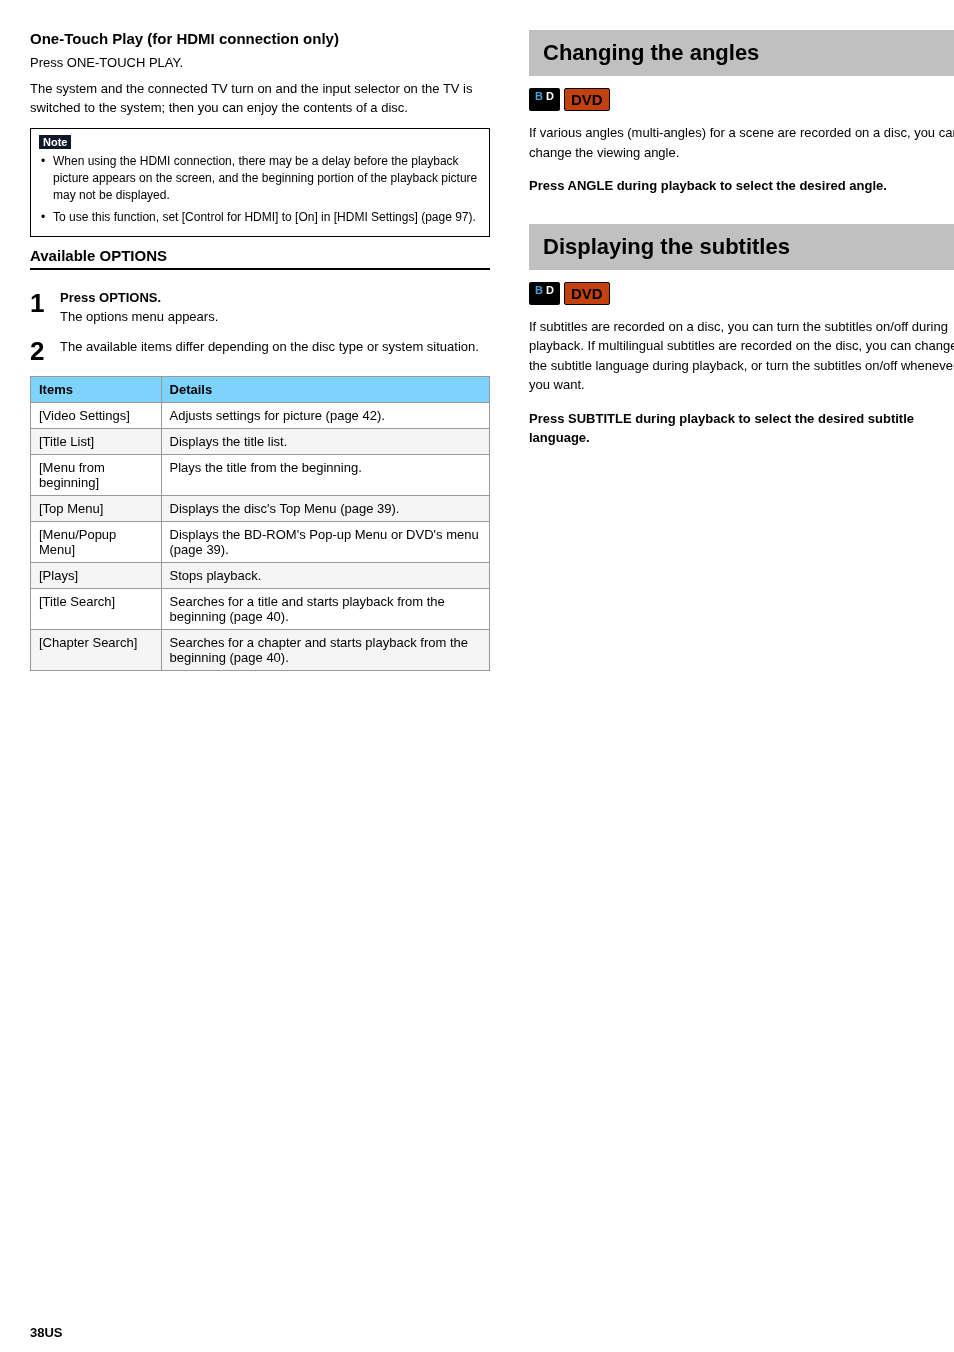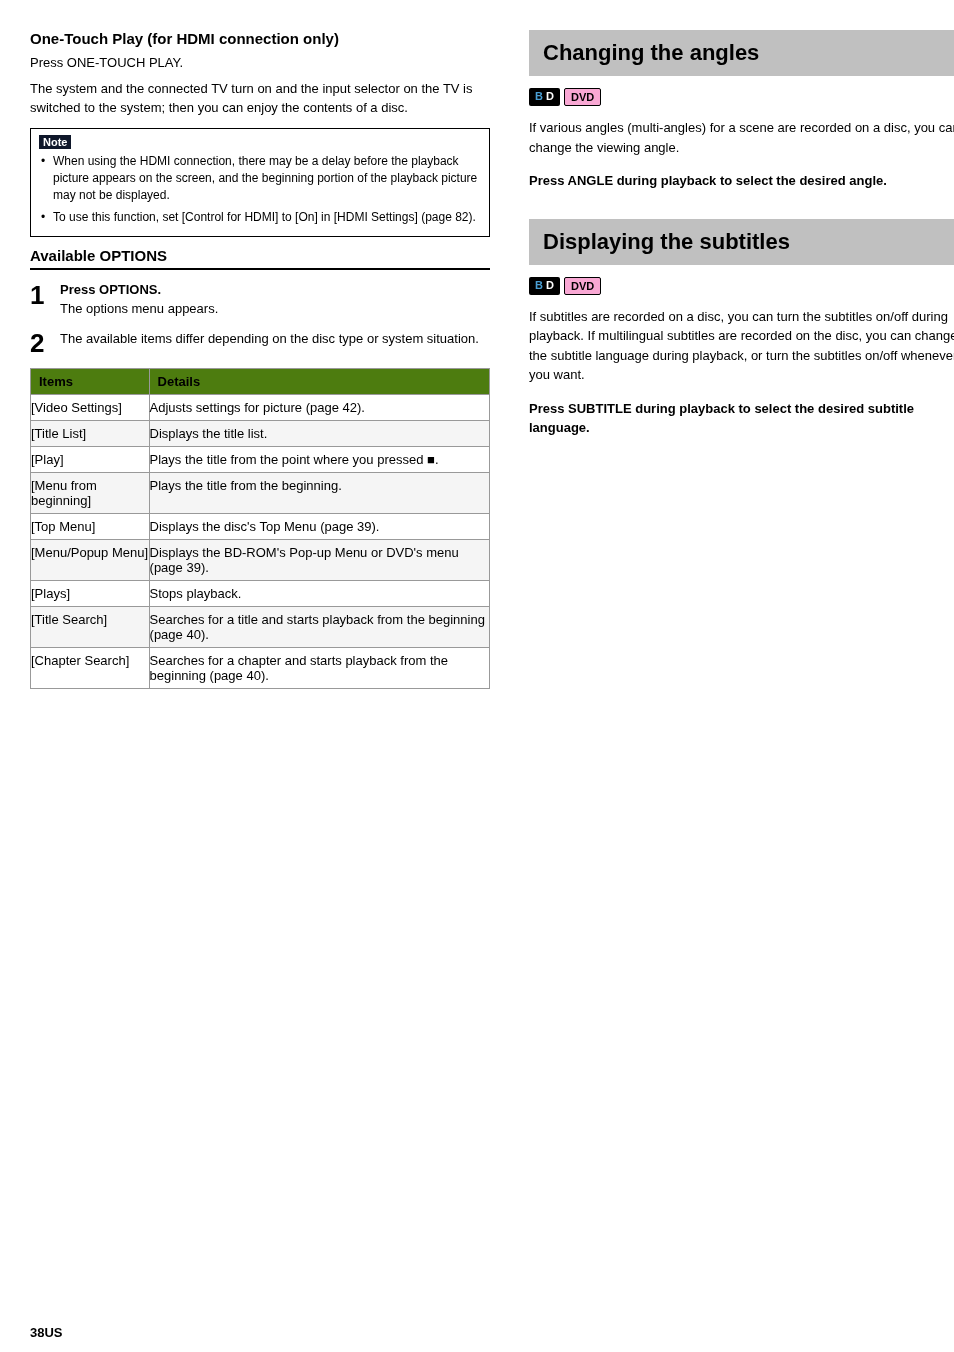--- a/index.html
+++ b/index.html
@@ -67,21 +67,21 @@
     .note-box ul li::before {
       content: "•";
       position: absolute;
       left: 2px;
     }
     .available-options-title {
       font-size: 15px;
       font-weight: bold;
       border-bottom: 2px solid #000;
       padding-bottom: 4px;
-      margin-bottom: 12px;
+      margin-bottom: 20px;
     }
     .numbered-step {
       display: flex;
       margin-bottom: 12px;
       align-items: flex-start;
       gap: 6px;
     }
     .step-number {
       font-size: 26px;
       font-weight: bold;
@@ -106,25 +106,25 @@
       width: 100%;
       border-collapse: collapse;
       margin-top: 10px;
       font-size: 13px;
     }
     .options-table th {
       border: 1px solid #999;
       padding: 5px 8px;
       font-weight: bold;
       text-align: left;
-      background: #4d7c0f;
+      background: #7dd3fc;
     }
     .options-table td {
       border: 1px solid #999;
-      padding: 5px 0;
+      padding: 5px 8px;
       vertical-align: top;
     }
     .options-table tr:nth-child(even) td {
       background: #f5f5f5;
     }
 
     
     .right-section-header {
       background: #c0c0c0;
       padding: 10px 14px;
@@ -144,23 +144,23 @@
       color: #fff;
       font-size: 11px;
       font-weight: bold;
       padding: 2px 6px;
       border-radius: 2px;
     }
     .badge-bd span.b {
       color: #4a9fd4;
     }
     .badge-dvd {
-      background: #f9a8d4;
+      background: #c2410c;
       color: #000;
-      font-size: 11px;
+      font-size: 15px;
       font-weight: bold;
       padding: 2px 6px;
       border: 1px solid #000;
       border-radius: 2px;
     }
     .press-instruction {
       font-size: 13px;
       font-weight: bold;
       line-height: 1.5;
       margin-top: 14px;
@@ -189,21 +189,21 @@
 
       <div class="section-title-bold">One-Touch Play (for HDMI connection only)</div>
 
       <p>Press ONE-TOUCH PLAY.</p>
       <p>The system and the connected TV turn on and the input selector on the TV is switched to the system; then you can enjoy the contents of a disc.</p>
 
       <div class="note-box">
         <span class="note-label">Note</span>
         <ul>
           <li>When using the HDMI connection, there may be a delay before the playback picture appears on the screen, and the beginning portion of the playback picture may not be displayed.</li>
-          <li>To use this function, set [Control for HDMI] to [On] in [HDMI Settings] (page 82).</li>
+          <li>To use this function, set [Control for HDMI] to [On] in [HDMI Settings] (page 97).</li>
         </ul>
       </div>
 
       <div class="available-options-title">Available OPTIONS</div>
 
       <div class="numbered-step">
         <div class="step-number">1</div>
         <div class="step-content">
           <div class="step-bold">Press OPTIONS.</div>
           <div class="step-sub">The options menu appears.</div>
@@ -227,24 +227,20 @@
         <tbody id="table-body">
         <tr>
               <td>[Video Settings]</td>
               <td>Adjusts settings for picture (page 42).</td>
             </tr>
             <tr>
               <td>[Title List]</td>
               <td>Displays the title list.</td>
             </tr>
             <tr>
-              <td>[Play]</td>
-              <td>Plays the title from the point where you pressed <span>■</span>.</td>
-            </tr>
-            <tr>
               <td>[Menu from beginning]</td>
               <td>Plays the title from the beginning.</td>
             </tr>
             <tr>
               <td>[Top Menu]</td>
               <td>Displays the disc's Top Menu (page 39).</td>
             </tr>
             <tr>
               <td>[Menu/Popup Menu]</td>
               <td>Displays the BD-ROM's Pop-up Menu or DVD's menu (page 39).</td>

